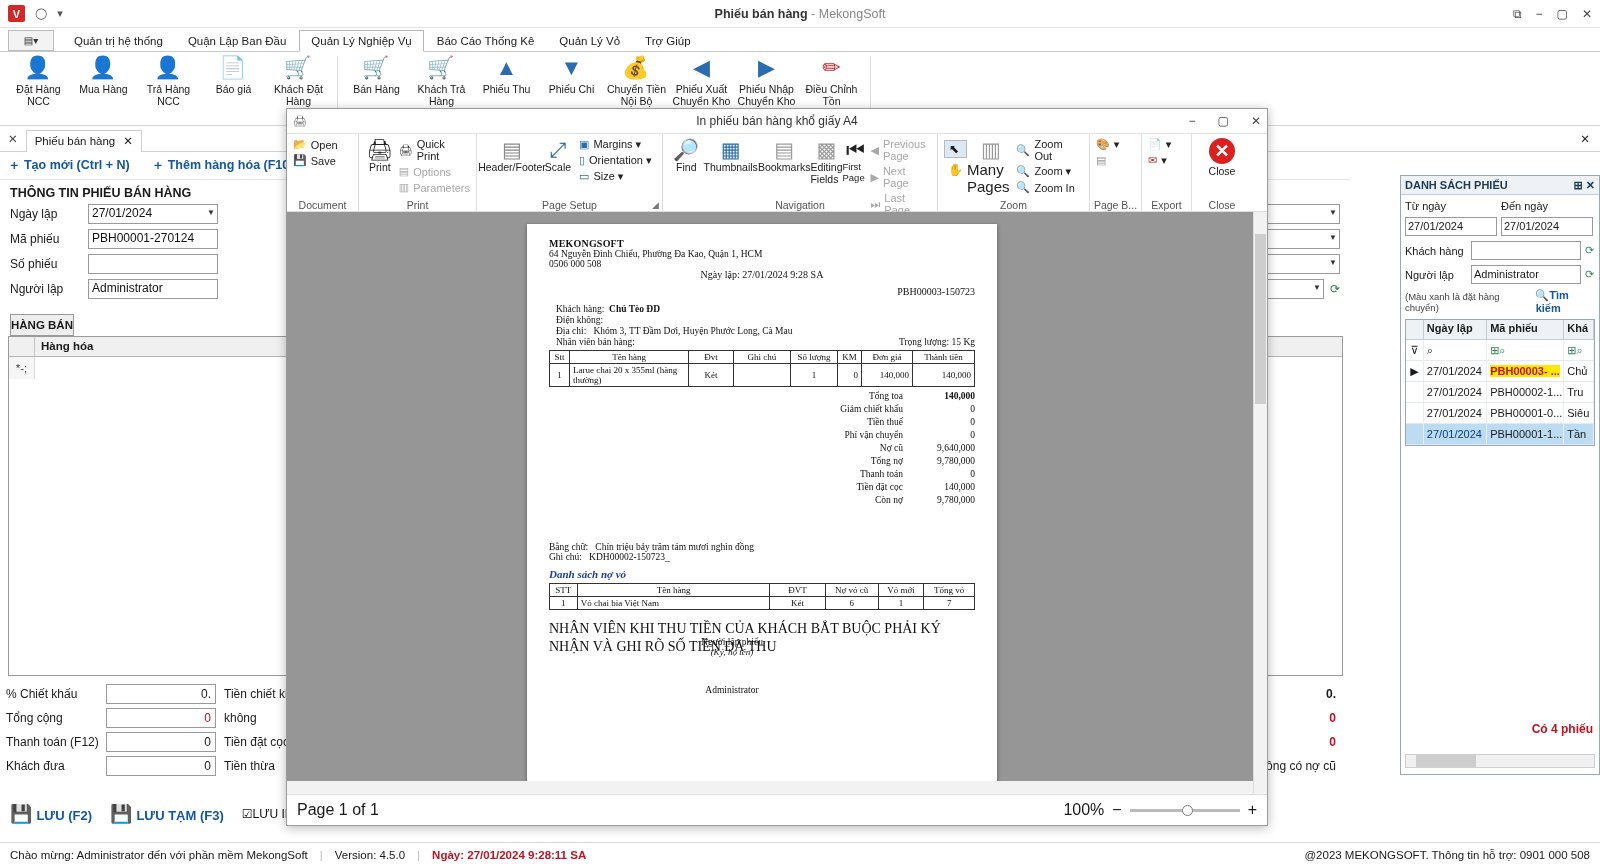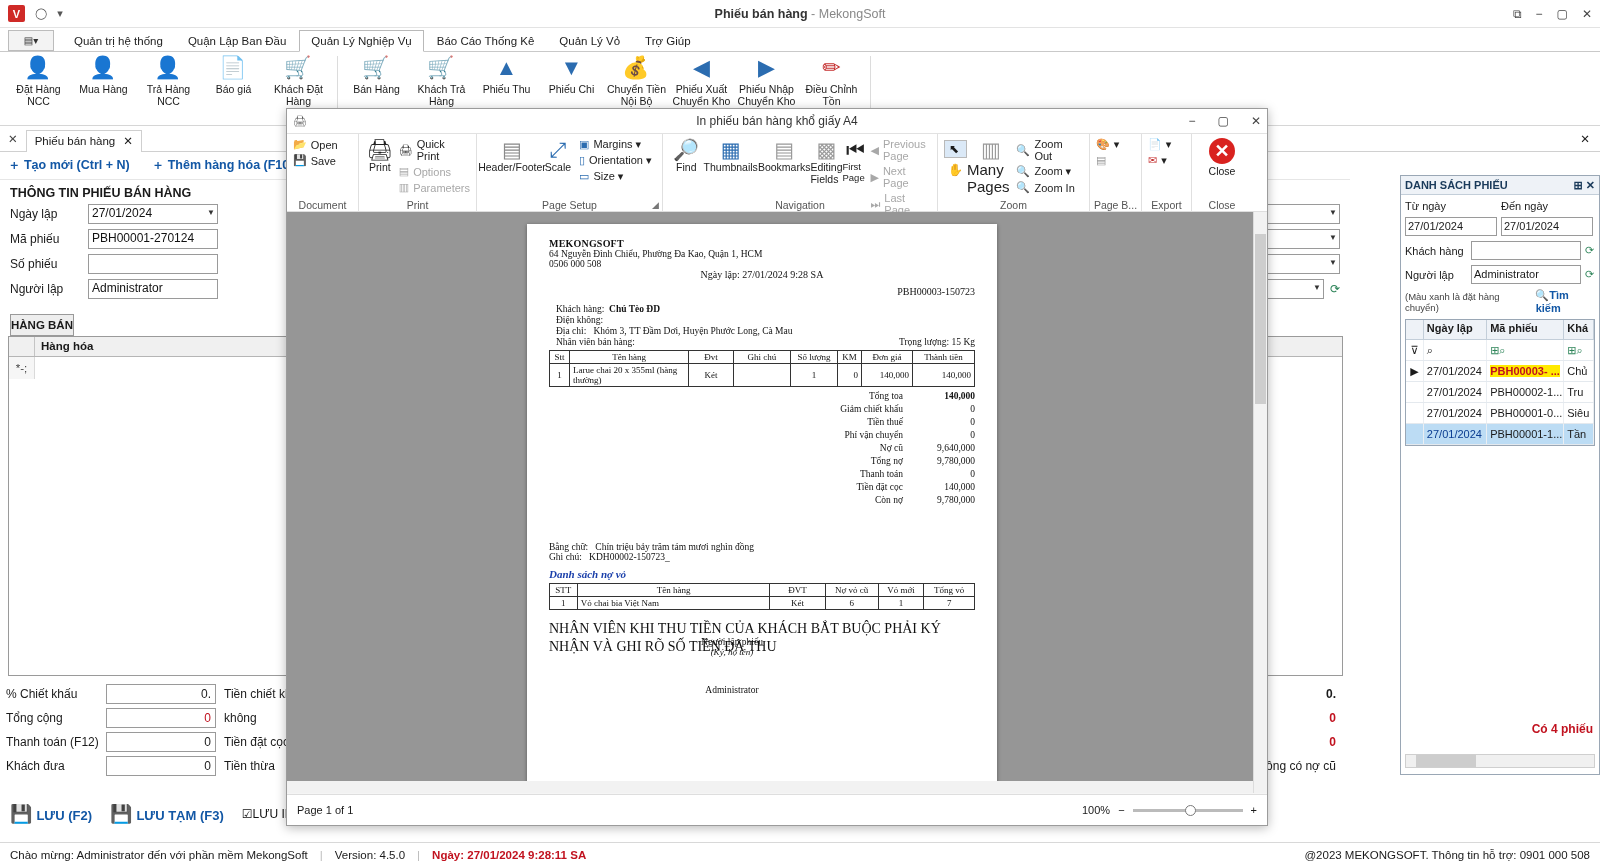--- a/index.html
+++ b/index.html
@@ -241,21 +241,21 @@
   .sum .lbl { width:150px; text-align:right; }
   .sum .val { width:62px; text-align:right; }
   .sum .val.b { font-weight:bold; }
   .signer { position:absolute; left:108px; top:246px; width:150px; text-align:center; font-size:9.5px;}
   .signer i { font-size:9px; }
   .debt-title { color:#1a3faa; font-weight:bold; font-style:italic; font-size:11px; margin-top:6px;}
   .notice { text-align:left; font-size:14px; margin-top:10px; line-height:1.25; }
   .pp-status {
     position:absolute; left:0; right:0; bottom:0; height:31px;
     background:#fff; border-top:1px solid #dedede;
-    display:flex; align-items:center; font-size:11px; padding:0 10px;
+    display:flex; align-items:center; font-size:16px; padding:0 10px;
   }
   .zoomwrap { margin-left:auto; display:flex; align-items:center; gap:8px; }
   .zoomtrack { width:110px; height:3px; background:#bbb; position:relative; }
   .zoomknob {
     position:absolute; left:52px; top:-4px; width:11px; height:11px;
     border-radius:50%; background:#fff; border:1px solid #7a7a7a;
   }
   .vscroll-dlg {
     position:absolute; right:0; top:103px; bottom:32px; width:14px;
     background:#f2f2f2; border-left:1px solid #dcdcdc;

